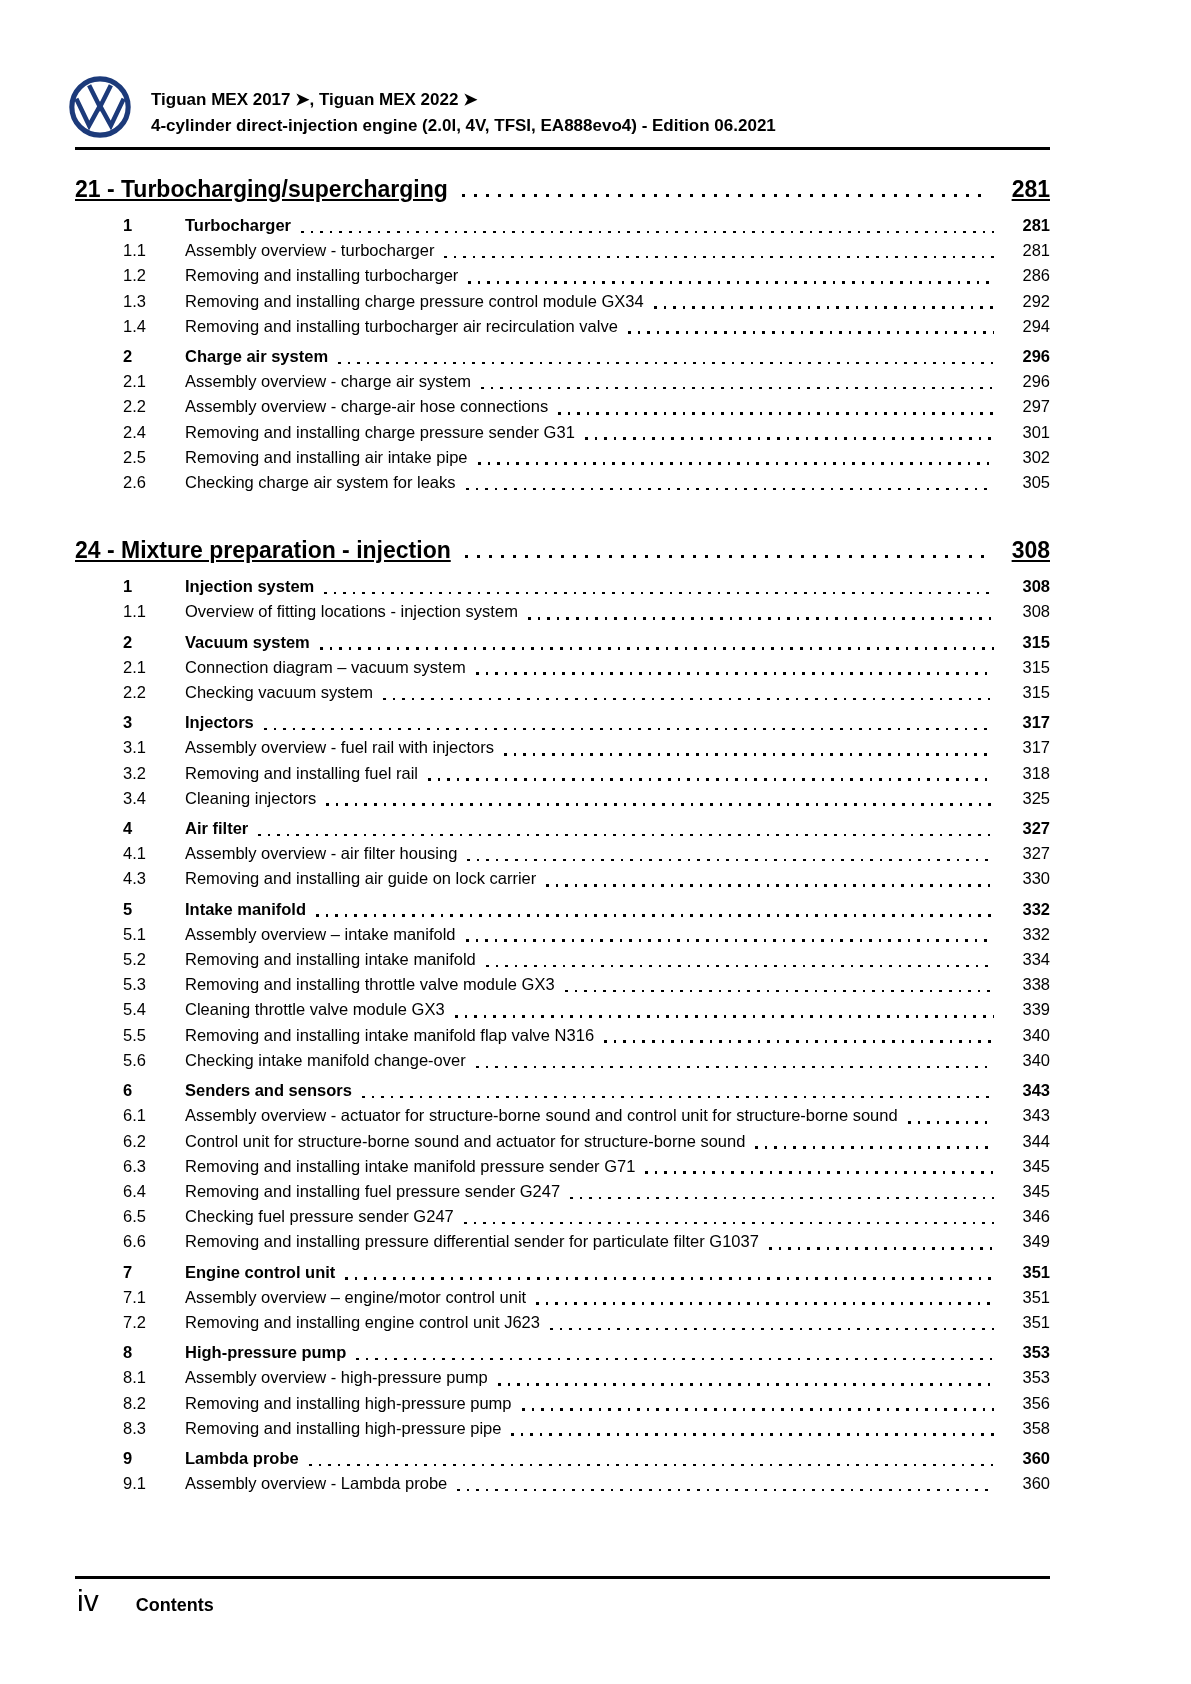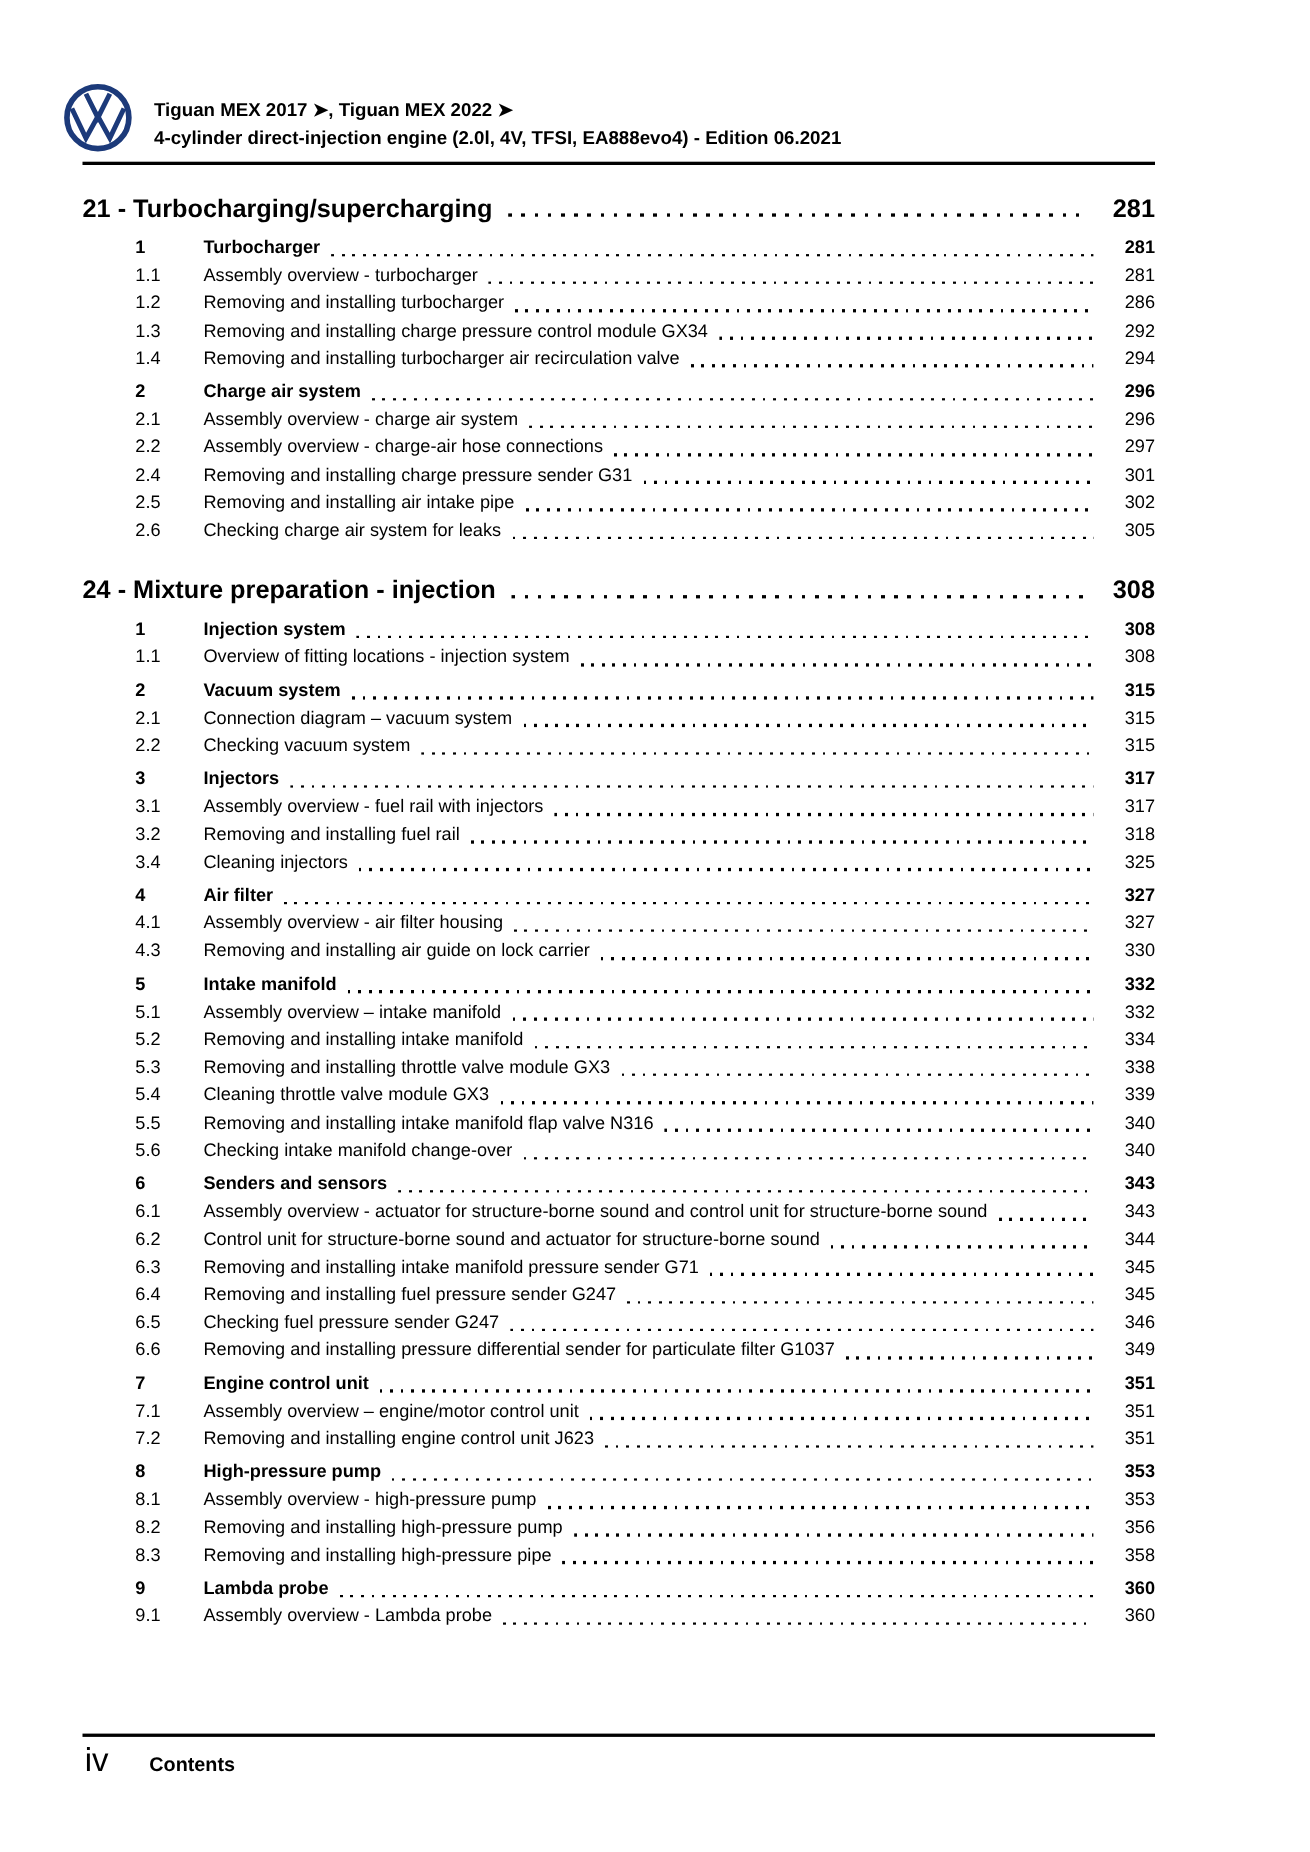--- a/index.html
+++ b/index.html
@@ -6,31 +6,31 @@
   .page {
     position:relative;
     width:1191px; height:1684px;
     background:#ffffff;
     font-family:"Liberation Sans", sans-serif;
     color:#000;
     overflow:hidden;
     margin:0 auto;
   }
   
-  .hdr { position:absolute; left:57px; top:75px; display:flex; gap:19px; }
+  .hdr { position:absolute; left:68px; top:75px; display:flex; gap:19px; }
   .logo { width:64px; height:64px; flex:0 0 64px; }
   .hdr-text { padding-top:12px; font-size:17px; font-weight:bold; line-height:26px; white-space:nowrap; }
   .rule { position:absolute; left:75px; width:975px; height:3px; background:#000; }
   .rule-top { top:147px; }
   .rule-bottom { top:1576px; }
   
   .toc { position:absolute; left:75px; top:168px; width:975px; }
-  .ch { margin-top:26px; }
+  .ch { margin-top:40px; }
   .ch.first { margin-top:6px; }
-  .ch-row { display:flex; font-size:23px; font-weight:bold; line-height:30px; margin-bottom:9px; }
+  .ch-row { display:flex; font-size:23px; font-weight:bold; line-height:30px; margin-bottom:9px;text-decoration:underline; }
   .ch-title { white-space:nowrap; }
   .ch-page { min-width:56px; text-align:right; }
   .sec-row { display:flex; align-items:flex-end; font-size:16.5px; line-height:25.2px; }
   .sec-row.bold { font-weight:bold; margin-top:5px; }
   .num { flex:0 0 62px; margin-left:48px; }
   .title { min-width:0; }
   .page-num { min-width:50px; text-align:right; }
   
   .leader {
     flex:1; min-width:36px; align-self:flex-end;

